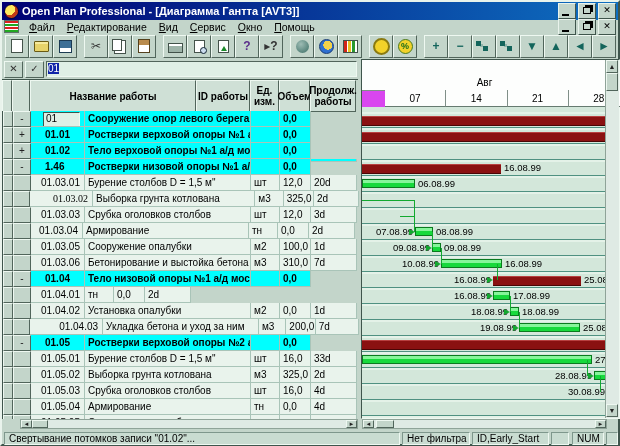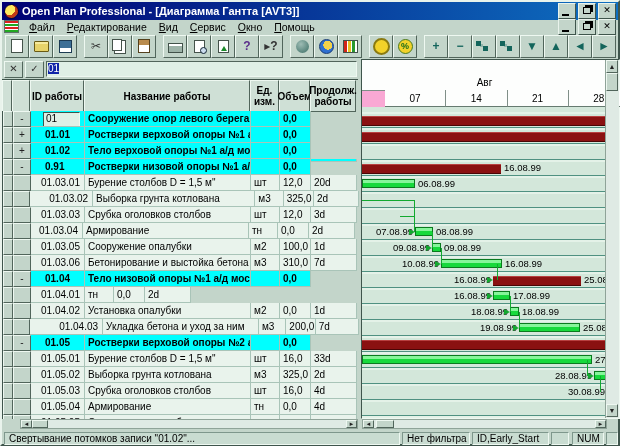--- a/index.html
+++ b/index.html
@@ -73,21 +73,21 @@
   .dcell{border-right:1px solid #a9c4b8;border-bottom:1px solid #a9c4b8;box-sizing:border-box;
      padding:2px 0 0 3px;white-space:nowrap;overflow:hidden;background:#e9f3ec;}
   .trow.sum .dcell{background:#00ffff;font-weight:bold;}
   .trow.sum .dur{color:#8fb4ae;margin-top:48px;}
   .trow.sum .cid{padding-left:14px;}
   .trow .cid{text-align:right;padding-right:4px;}
   .trow.sum .cid{text-align:left;}
   .idedit{margin:-1px 0 0 -2px;height:14px;background:#dff0e6;border:1px solid;border-color:#3f554c #eef8f1 #eef8f1 #3f554c;
      padding-left:2px;font-weight:normal;}
 
-  .rpane{position:absolute;left:359px;top:0;width:259px;height:360px;border:1px solid;border-color:#3f554c #eef8f1 #eef8f1 #3f554c;box-sizing:border-box;background:#f9a8d4;}
+  .rpane{position:absolute;left:359px;top:0;width:259px;height:360px;border:1px solid;border-color:#3f554c #eef8f1 #eef8f1 #3f554c;box-sizing:border-box;background:#d946ef;}
   .gtop{position:absolute;left:0;top:0;width:245px;height:14px;background:#fdfefd;border-bottom:1px solid #9ab0a6;}
   .gmonth{position:absolute;left:0;top:14px;width:245px;height:16px;background:#fdfefd;border-bottom:1px solid #808f88;
       font-size:10px;display:flex;align-items:center;justify-content:center;}
   .gweeks{position:absolute;left:0;top:30px;width:245px;height:17px;display:flex;padding-left:23px;}
   .wcell{background:#fdfefd;border-right:1px solid #808f88;border-bottom:1px solid #667a70;box-sizing:border-box;
       width:61.25px;font-size:10px;display:flex;align-items:center;justify-content:center;}
   .gbody{position:absolute;left:0;top:47px;width:245px;height:311px;overflow:hidden;background:#d3e7da;}
   .grow{position:absolute;left:0;width:245px;height:16px;border-bottom:1px solid #4f9181;box-sizing:border-box;
       background:linear-gradient(180deg,#e4f2e8 0 2px,#d3e7da 2px);}
   .gbar{position:absolute;}
@@ -244,22 +244,22 @@
   <div class="work">
     <div class="lpane">
       <div class="editbar">
         <div class="ebtn">✕</div>
         <div class="ebtn">✓</div>
         <div class="efield"><span class="sel">01</span></div>
       </div>
       <div class="thead" id="thead">
           <div class="hcell" style="width: 10px;"></div>
           <div class="hcell" style="width: 18px;"></div>
+          <div class="hcell" style="width: 166px;">Название работы</div>
           <div class="hcell" style="width: 54px;">ID работы</div>
-          <div class="hcell" style="width: 166px;">Название работы</div>
           <div class="hcell" style="width: 29px;">Ед. изм.</div>
           <div class="hcell" style="width: 31px;">Объем</div>
           <div class="hcell" style="width: 46px;">Продолж. работы</div>
         </div>
       <div class="tbody" id="tbody">
           <div class="trow sum">
             <div class="gcell" style="width: 10px;"></div>
             <div class="gcell" style="width: 18px;">-</div>
             <div class="dcell cid" style="width: 54px;">
               <div class="idedit">01</div>
@@ -283,39 +283,39 @@
             <div class="gcell" style="width: 18px;">+</div>
             <div class="dcell cid" style="width: 54px;">01.02</div>
             <div class="dcell" style="width: 166px;">Тело верховой опоры №1 а/д моста</div>
             <div class="dcell" style="width: 29px;"></div>
             <div class="dcell" style="width: 31px;">0,0</div>
             <div class="dcell dur" style="width: 46px;">10d</div>
           </div>
           <div class="trow sum">
             <div class="gcell" style="width: 10px;"></div>
             <div class="gcell" style="width: 18px;">-</div>
-            <div class="dcell cid" style="width: 54px;">0.91</div>
+            <div class="dcell cid" style="width: 54px;">1.46</div>
             <div class="dcell" style="width: 166px;">Ростверки низовой опоры №1 а/д м</div>
             <div class="dcell" style="width: 29px;"></div>
             <div class="dcell" style="width: 31px;">0,0</div>
             <div class="dcell dur" style="width: 46px;">31d</div>
           </div>
           <div class="trow">
             <div class="gcell" style="width: 10px;"></div>
             <div class="gcell" style="width: 18px;"></div>
             <div class="dcell cid" style="width: 54px;">01.03.01</div>
             <div class="dcell" style="width: 166px;">Бурение столбов D = 1,5 м"</div>
             <div class="dcell" style="width: 29px;">шт</div>
             <div class="dcell" style="width: 31px;">12,0</div>
             <div class="dcell dur" style="width: 46px;">20d</div>
           </div>
           <div class="trow">
             <div class="gcell" style="width: 10px;"></div>
             <div class="gcell" style="width: 18px;"></div>
-            <div class="dcell cid" style="width: 64px;">01.03.02</div>
+            <div class="dcell cid" style="width: 64px; font-family: Liberation Serif, serif;">01.03.02</div>
             <div class="dcell" style="width: 166px;">Выборка грунта котлована</div>
             <div class="dcell" style="width: 29px;">м3</div>
             <div class="dcell" style="width: 31px;">325,0</div>
             <div class="dcell dur" style="width: 46px;">2d</div>
           </div>
           <div class="trow">
             <div class="gcell" style="width: 10px;"></div>
             <div class="gcell" style="width: 18px;"></div>
             <div class="dcell cid" style="width: 54px;">01.03.03</div>
             <div class="dcell" style="width: 166px;">Срубка оголовков столбов</div>

